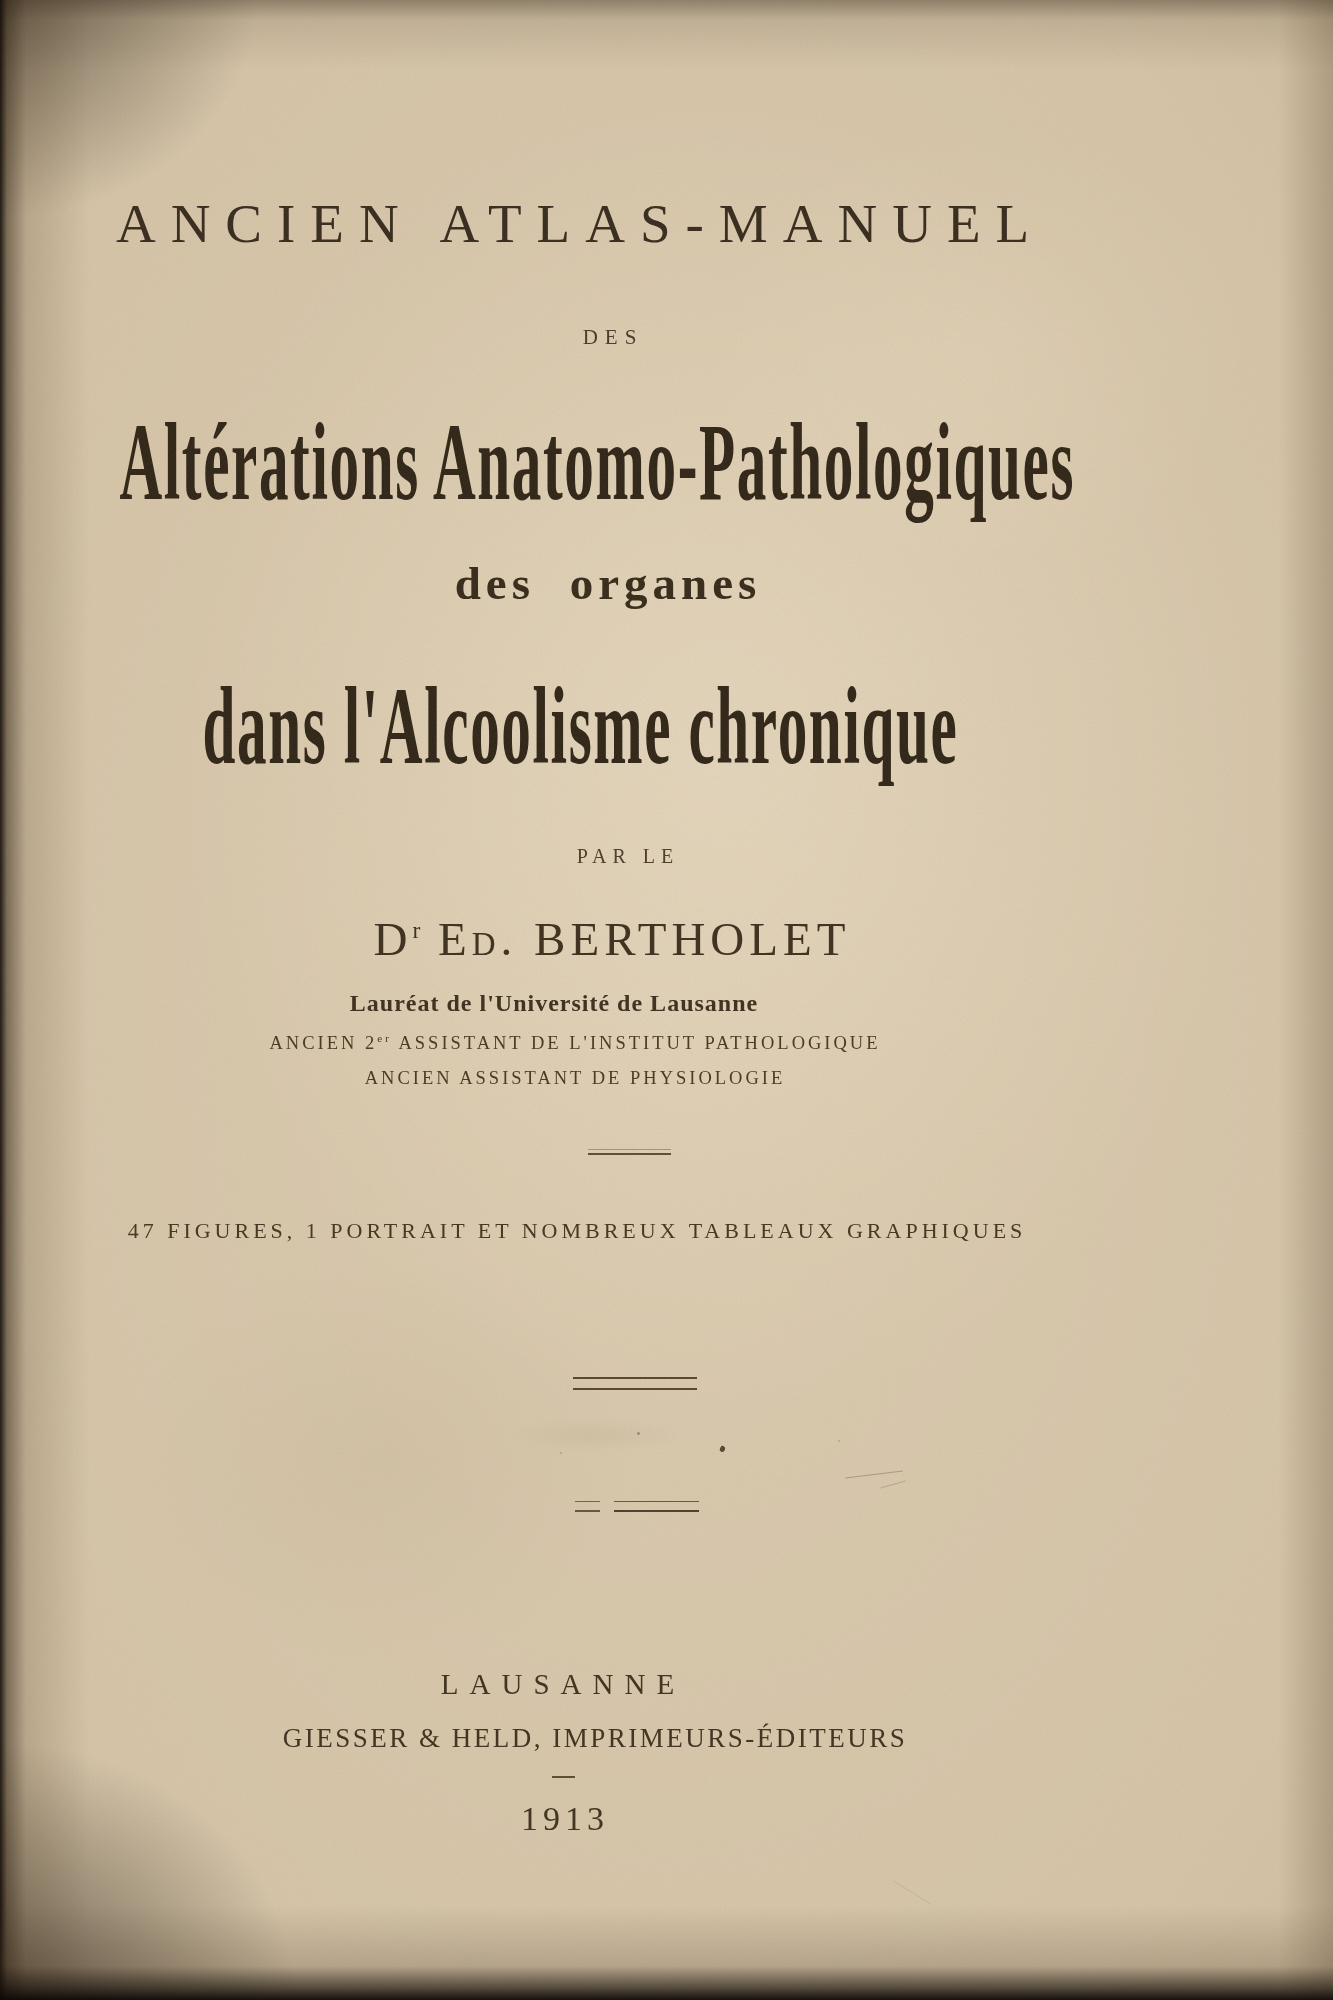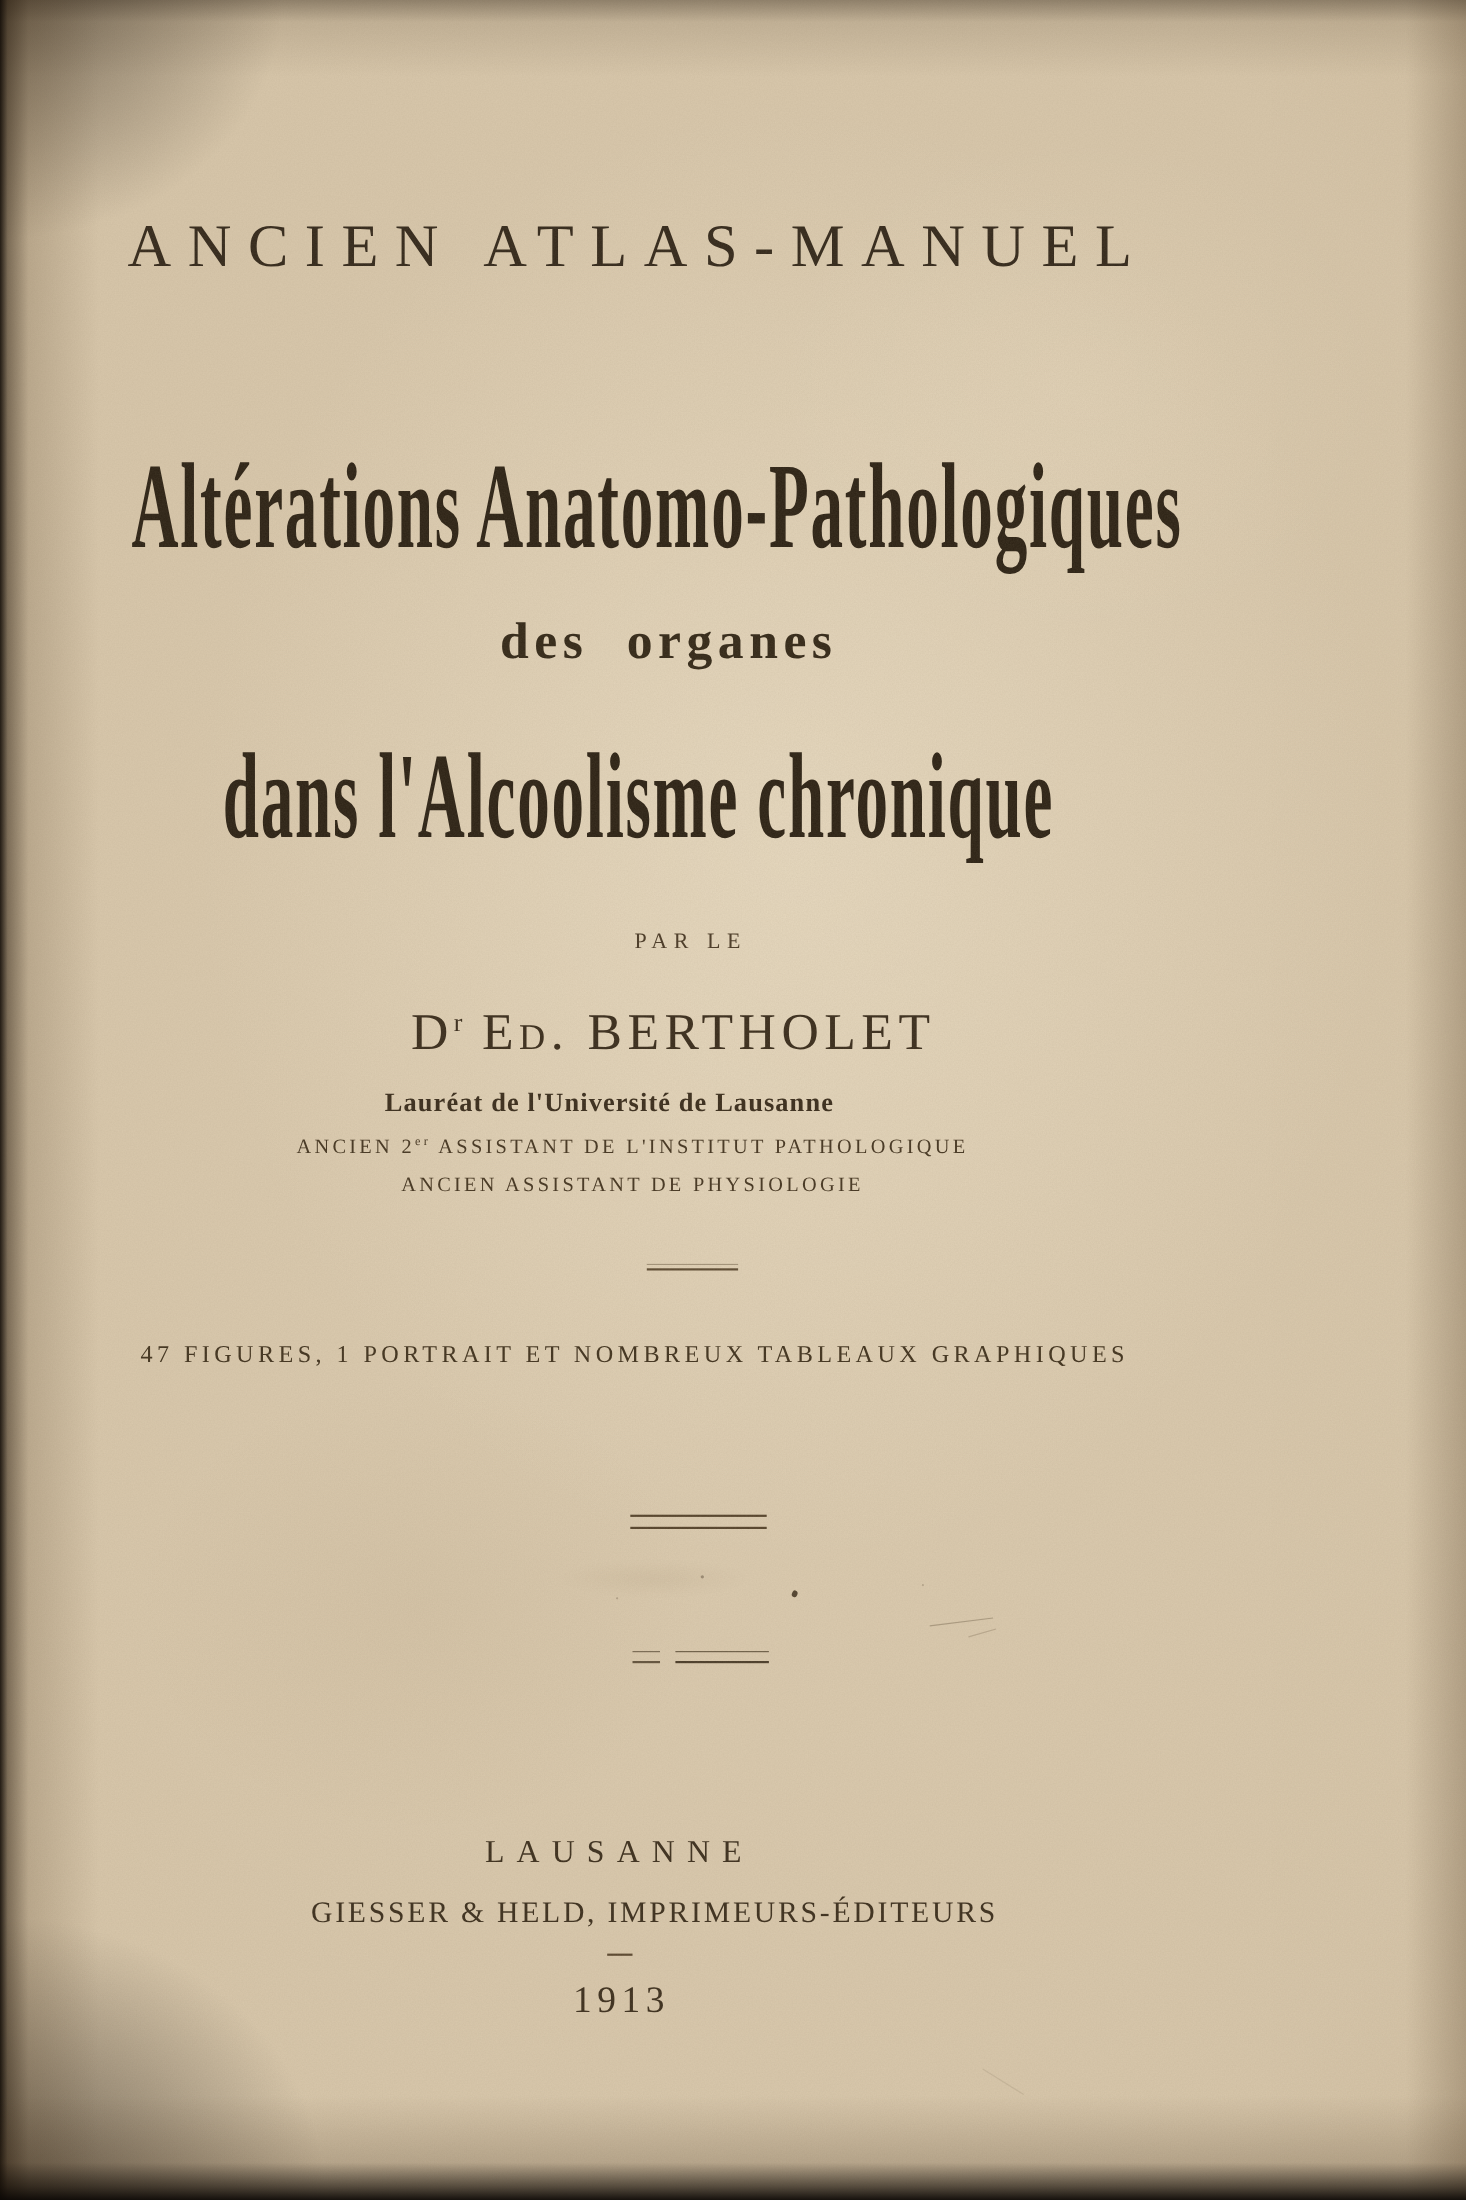--- a/index.html
+++ b/index.html
@@ -85,20 +85,21 @@
 
 <div class="photo">
 
   <div class="stain2"></div>
   <div class="stain1"></div>
 
   <div class="page-inner">
 
     <div class="block series-title">ANCIEN ATLAS-MANUEL</div>
 
+    <div class="block series-des">DES</div>
 
     <div class="block organs">des organes</div>
 
     <div class="block display main-upper"><span class="stretch">Altérations Anatomo-Pathologiques</span></div>
 
     <div class="block display main-lower"><span class="stretch">dans l'Alcoolisme chronique</span></div>
 
     <div class="block byline">PAR LE</div>
 
     <div class="block author"><span>D</span><sup>r</sup><span class="smallcaps"> Ed. BERTHOLET</span></div>

